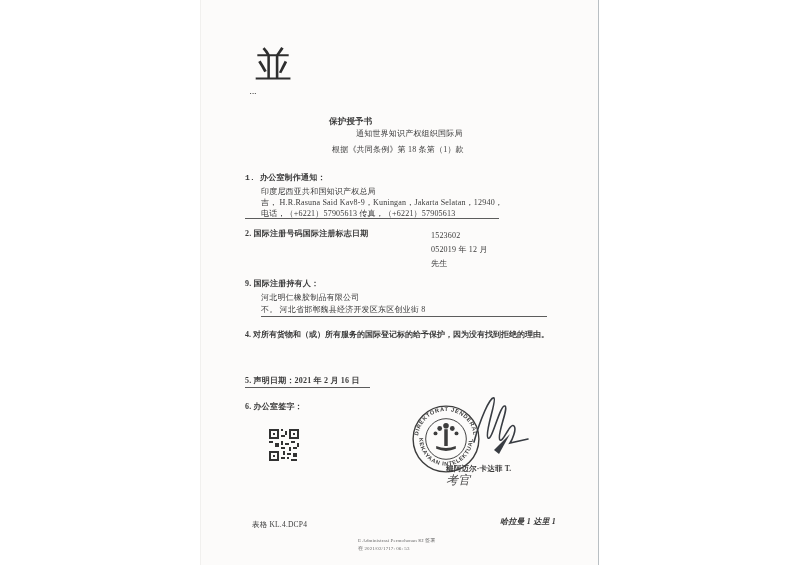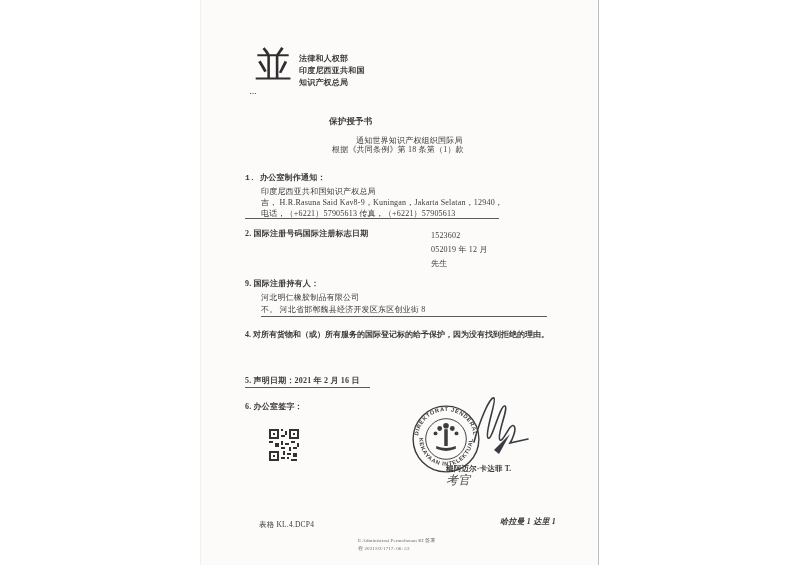--- a/index.html
+++ b/index.html
@@ -22,28 +22,23 @@
 </style>
 </head>
 <body>
 
 <div class="canvas">
   <div class="page">
 
     <div class="logo-glyph">並</div>
     <div class="logo-subtext">▪▪▪</div>
 
-    <div class="t b ministry" style="left:98px;top:53px;">
-      <div>法律和人权部</div>
-      <div>印度尼西亚共和国</div>
-      <div>知识产权总局</div>
-    </div>
 
     <div class="t b" style="left:128px;top:116px;font-size:8.5px;">保护授予书</div>
-    <div class="t" style="left:155px;top:136px;">通知世界知识产权组织国际局</div>
+    <div class="t" style="left:155px;top:129px;">通知世界知识产权组织国际局</div>
     <div class="t" style="left:131px;top:145px;">根据《共同条例》第 18 条第（1）款</div>
 
     <div class="t b" style="left:44px;top:173px;font-family:Liberation Mono, monospace;">1. 办公室制作通知：</div>
     <div class="t" style="left:60px;top:187px;">印度尼西亚共和国知识产权总局</div>
     <div class="t" style="left:60px;top:198px;">吉， H.R.Rasuna Said Kav8-9，Kuningan，Jakarta Selatan，12940，</div>
     <div class="t" style="left:60px;top:209px;">电话，（+6221）57905613 传真，（+6221）57905613</div>
     <div class="rule" style="left:44px;top:218px;width:254px;"></div>
 
     <div class="t b" style="left:44px;top:229px;">2. 国际注册号码国际注册标志日期</div>
     <div class="t vals" style="left:230px;top:229px;">
@@ -122,19 +117,19 @@
     </svg>
 
     <svg style="position:absolute;left:263px;top:390px;" width="68" height="68" viewBox="0 0 68 68">
       <path d="M10,52 C16,30 26,6 30,8 C33,10 20,44 24,48 C28,52 36,14 41,16 C45,18 32,46 36,50 C39,53 46,32 50,36 C53,39 48,50 46,53 L64,49" fill="none" stroke="#383c42" stroke-width="1.6" stroke-linecap="round"></path>
       <path d="M30,60 L46,44 L35,64 Z" fill="#383c42"></path>
     </svg>
 
     <div class="t b center" style="left:245px;top:464px;width:100px;font-size:7.5px;">穆阿迈尔·卡达菲 T.</div>
     <div class="t i center" style="left:245px;top:475px;width:100px;font-size:12px;color:#4a4a4a;">考官</div>
 
-    <div class="t" style="left:51px;top:520px;font-size:7.5px;margin-left:7px;">表格 KL.4.DCP4</div>
+    <div class="t" style="left:51px;top:520px;font-size:7.5px;">表格 KL.4.DCP4</div>
     <div class="t b i" style="left:299px;top:517px;font-size:8px;">哈拉曼 1 达里 1</div>
     <div class="t tiny" style="left:157px;top:537px;">E Administrasi Permohonan KI 签署</div>
     <div class="t tiny" style="left:157px;top:545px;">在 2021/02/1717: 06: 53</div>
 
   </div>
 </div>
 
 </body></html>

